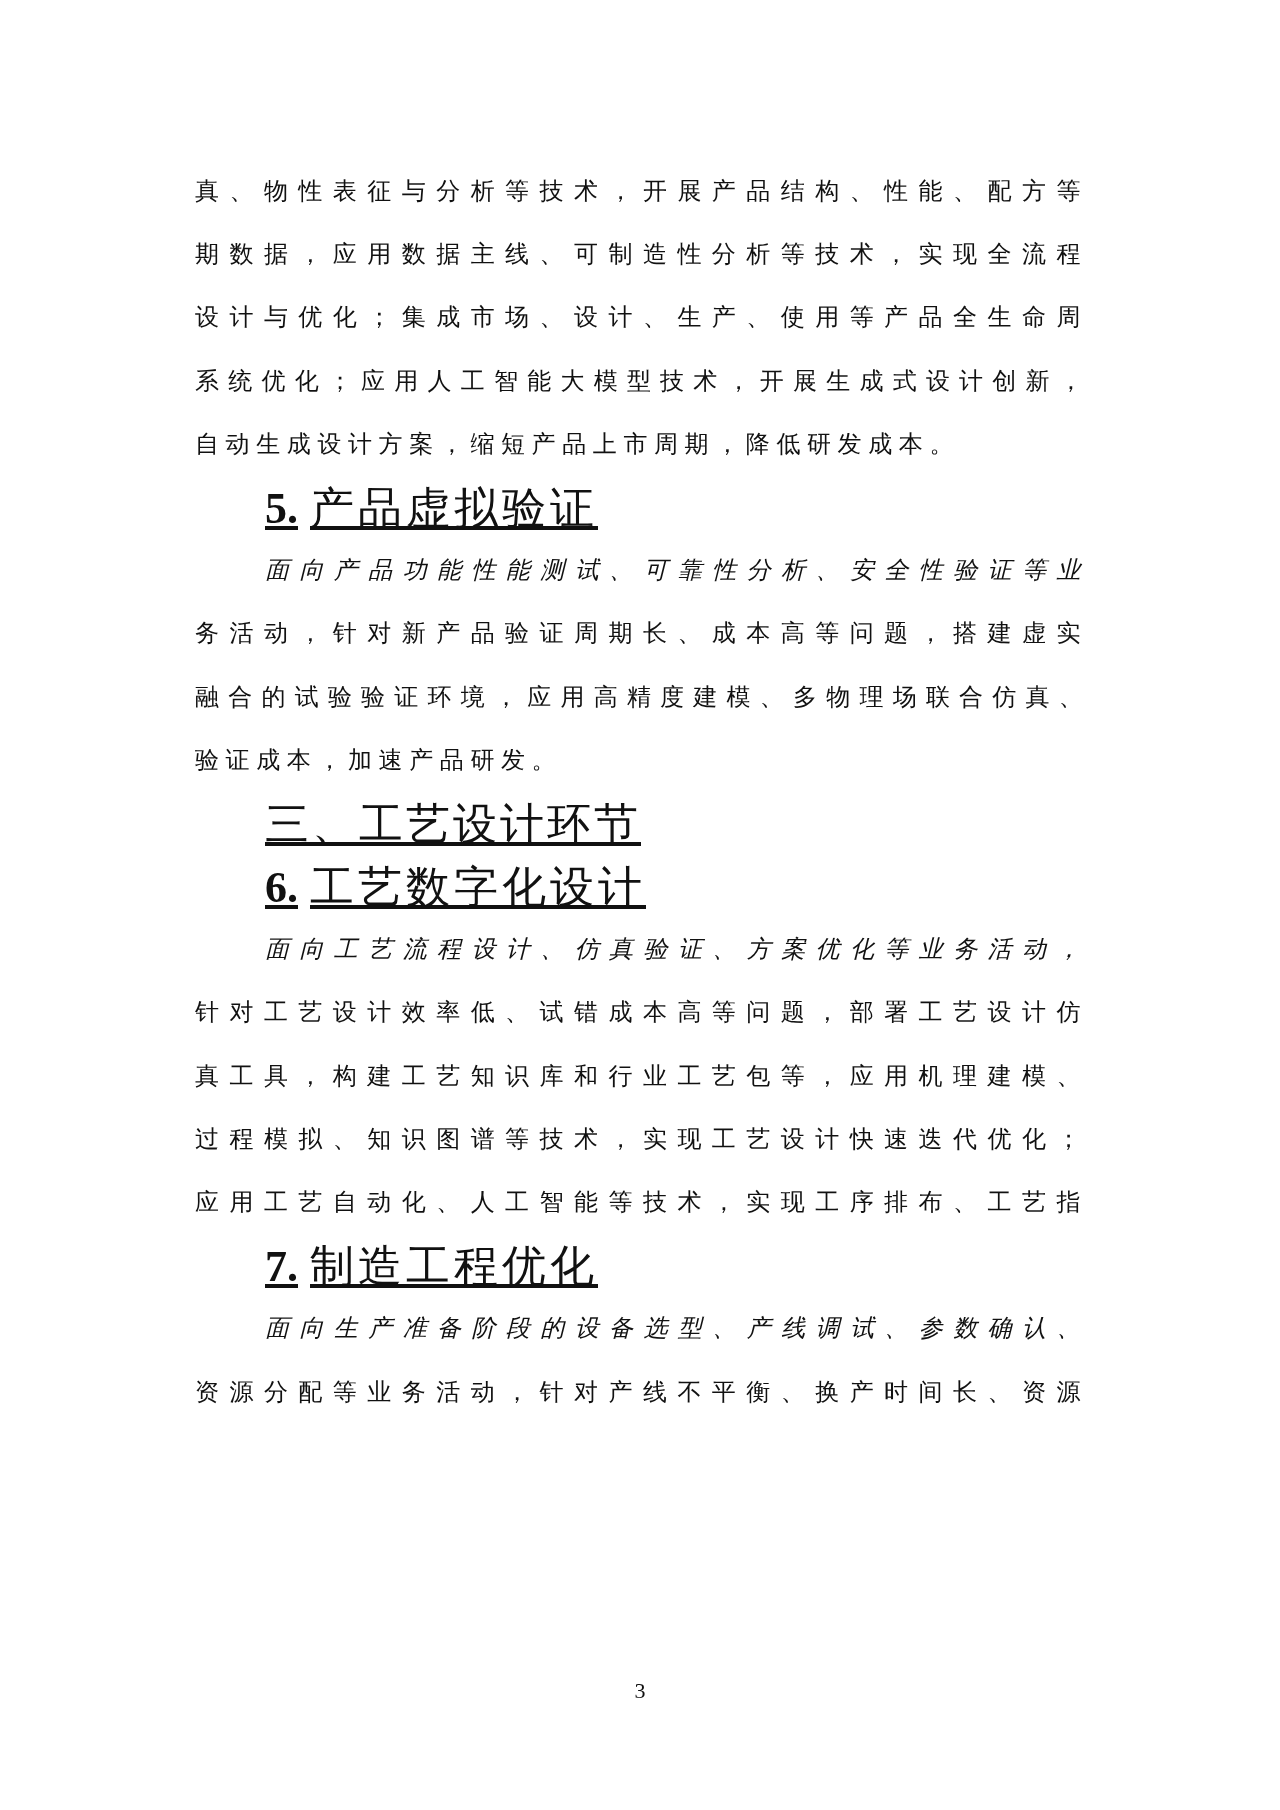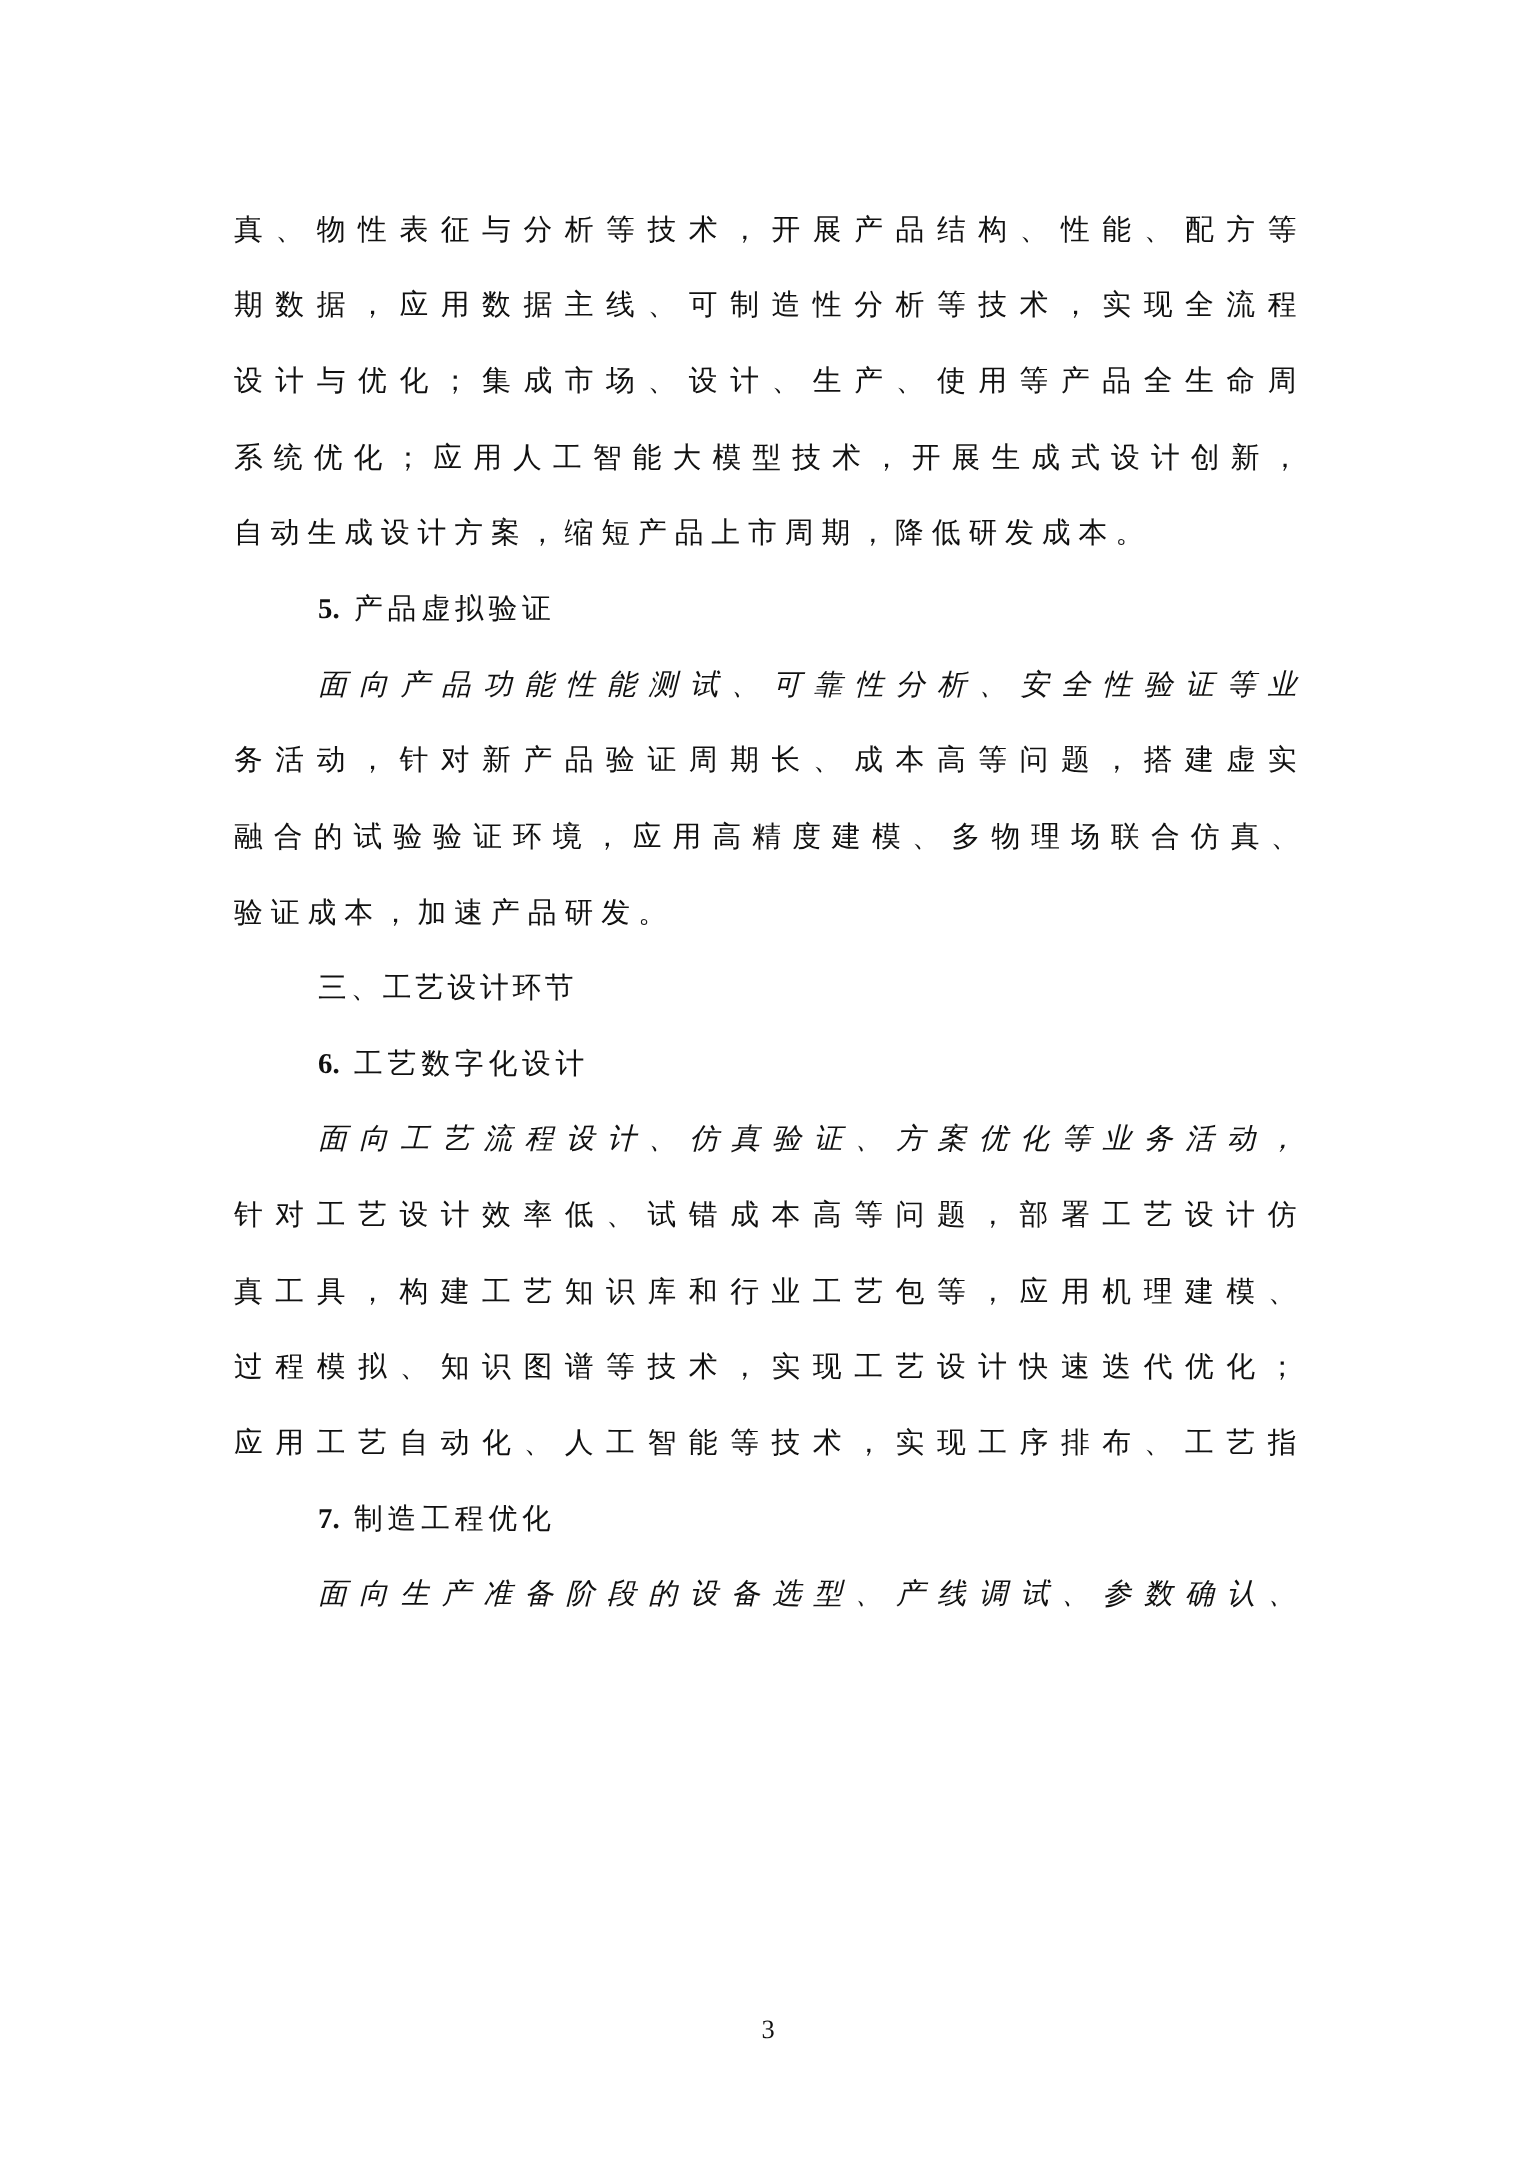--- a/index.html
+++ b/index.html
@@ -34,24 +34,25 @@
     .line.last {
       text-align-last: left;
     }
     .line.indent {
       padding-left: 70px;
       font-style: italic;
     }
     .heading {
       height: 63.2px;
       line-height: 63.2px;
-      font-size: 24px;
+      font-size: 44px;
       padding-left: 70px;
       letter-spacing: 4px;
       white-space: nowrap;
+      text-decoration: underline;
     }
     .heading .num {
       font-family: "Liberation Serif", serif;
       font-weight: bold;
       letter-spacing: 0;
       margin-right: 12px;
     }
     .heading.section {
       font-family: "DejaVu Sans", "Liberation Sans", sans-serif;
       font-weight: normal;
@@ -107,17 +108,18 @@
     <div class="line">过程模拟、知识图谱等技术，实现工艺设计快速迭代优化；</div>
     <div class="line">应用工艺自动化、人工智能等技术，实现工序排布、工艺指</div>
   </div>
 
   <div class="heading">
     <span class="num">7.</span><span>制造工程优化</span>
   </div>
 
   <div>
     <div class="line indent">面向生产准备阶段的设备选型、产线调试、参数确认、</div>
+    <div class="line">资源分配等业务活动，针对产线不平衡、换产时间长、资源</div>
   </div>
 
 </div>
 
 <div class="page-number">3</div>
 
 </body></html>

